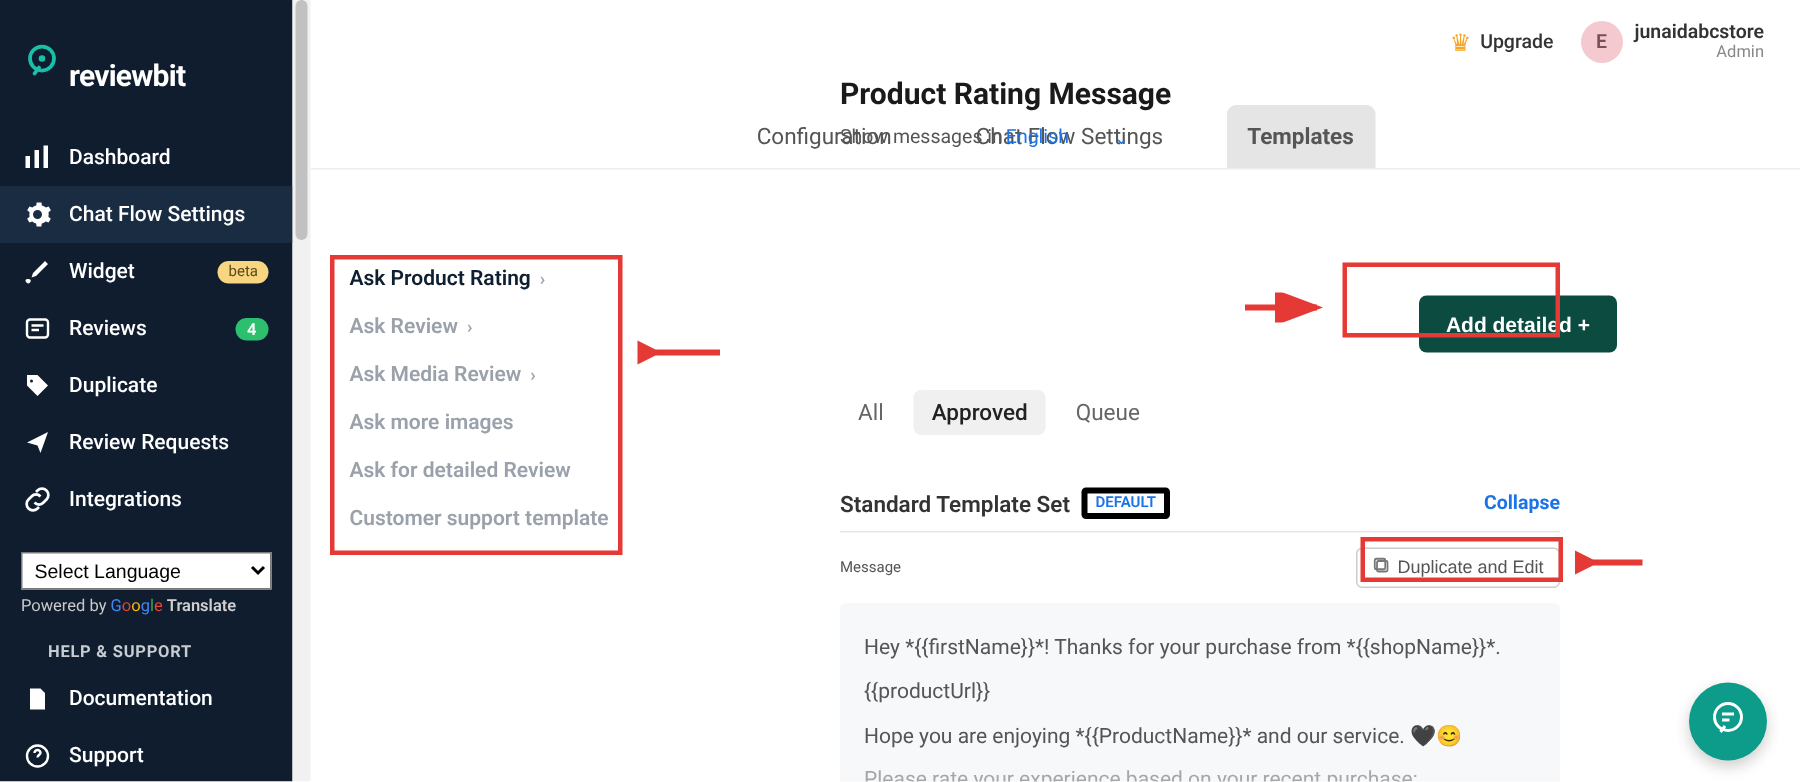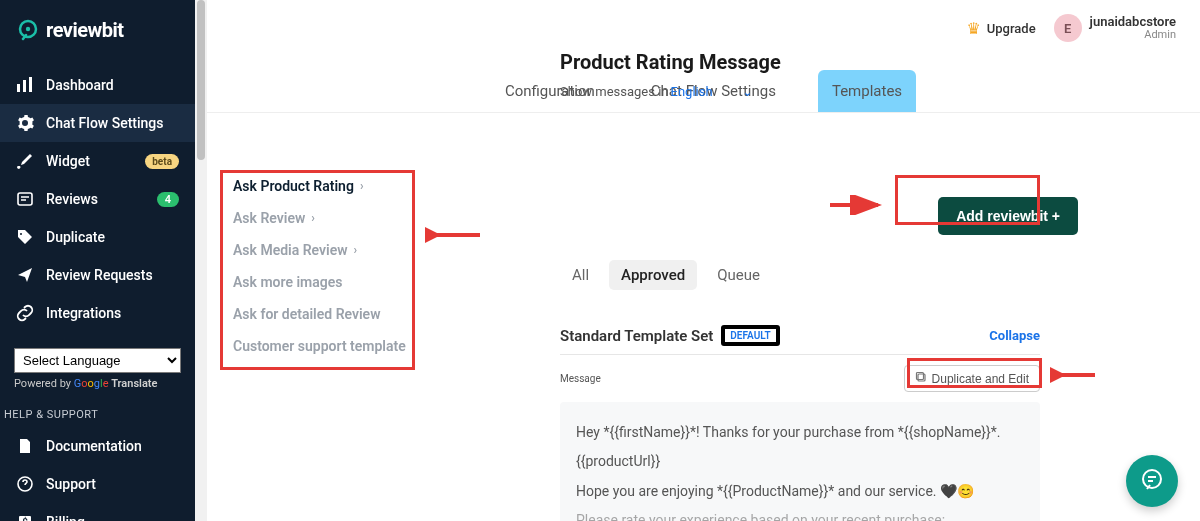--- a/index.html
+++ b/index.html
@@ -1,48 +1,48 @@
 <!DOCTYPE html>
 <html><head>
 <meta charset="utf-8">
 <style>
 * { box-sizing: border-box; margin: 0; padding: 0; }
 body { font-family: -apple-system, BlinkMacSystemFont, "Segoe UI", Roboto, Arial, sans-serif; font-size: 14px; color: #333; background: #fff; width: 1200px; height: 521px; overflow: hidden; position: relative; }
 
 .sidebar { position: absolute; left: 0; top: 0; width: 195px; height: 521px; background: #0f1d2e; color: #fff; display: flex; flex-direction: column; }
 .logo { display: flex; align-items: center; padding: 18px 16px 16px; gap: 6px; }
 .logo-mark { width: 24px; height: 24px; }
-.logo-text { font-size: 20px; font-weight: 700; color: #fff; letter-spacing: -0.5px; }
+.logo-text { font-size: 20px; font-weight: 700; color: #fff; letter-spacing: -0.5px; margin-top: 20px; }
 .nav { padding: 8px 0; }
 .nav-item { display: flex; align-items: center; gap: 12px; padding: 10px 16px; color: #fff; cursor: pointer; font-size: 14px; font-weight: 500; }
 .nav-item.active { background: #1a2c42; }
 .nav-item .icon { width: 18px; height: 18px; display: flex; align-items: center; justify-content: center; }
-.badge-beta { background: #f7d581; color: #5c4a1a; font-size: 10px; font-weight: 700; padding: 2px 7px; border-radius: 10px; margin-left: auto; }
+.badge-beta { background: #f7d581; color: #5c4a1a; font-size: 10px; font-weight: 400; padding: 2px 7px; border-radius: 10px; margin-left: auto; }
 .badge-count { background: #2bbf6e; color: #fff; font-size: 11px; font-weight: 600; padding: 1px 8px; border-radius: 10px; margin-left: auto; }
 .lang-select { margin: 8px 14px 0; }
 .lang-select select { width: 100%; padding: 3px 4px; font-size: 13px; background: #fff; color: #000; border: 1px solid #7a7a7a; }
 .powered { font-size: 11px; color: #c9c9c9; padding: 4px 14px; }
 .powered .g1{color:#4285F4}.powered .g2{color:#EA4335}.powered .g3{color:#FBBC05}.powered .g4{color:#34A853}
-.help-header { font-size: 11px; font-weight: 400; color: #c7ccd3; padding: 14px 4px 6px; letter-spacing: 0.5px; }
+.help-header { font-size: 11px; font-weight: 700; color: #c7ccd3; padding: 14px 32px 6px; letter-spacing: 0.5px; }
 
 .scroll-track { position: absolute; left: 195px; top: 0; width: 12px; height: 521px; background: #f1f1f1; }
 .scroll-thumb { position: absolute; left: 2px; top: 0; width: 8px; height: 160px; background: #c1c1c1; border-radius: 4px; }
 
 .topbar { position: absolute; left: 207px; top: 0; right: 0; height: 56px; display: flex; align-items: center; justify-content: flex-end; padding: 0 24px; gap: 18px; }
 .upgrade { display: flex; align-items: center; gap: 6px; font-size: 13px; font-weight: 500; color: #333; cursor: pointer; }
 .crown { color: #f5a623; font-size: 16px; }
 .user { display: flex; align-items: center; gap: 8px; cursor: pointer; }
 .avatar { width: 28px; height: 28px; border-radius: 50%; background: #f5c9d0; color: #7a4f56; display: flex; align-items: center; justify-content: center; font-weight: 600; font-size: 13px; }
 .user-txt { display: flex; flex-direction: column; line-height: 1.1; }
 .user-name { font-size: 13px; font-weight: 600; }
 .user-role { font-size: 11px; color: #888; text-align: right; }
 
 .tabs { position: absolute; left: 207px; top: 70px; right: 0; display: flex; justify-content: center; gap: 28px; border-bottom: 1px solid #eee; padding-bottom: 0; }
 .tab { padding: 12px 14px; font-size: 15px; color: #555; cursor: pointer; border-radius: 6px 6px 0 0; }
-.tab.active { background: #7dd3fc; font-weight: 400; }
+.tab.active { background: #e5e5e5; font-weight: 700; }
 
 .content { position: absolute; left: 207px; top: 130px; right: 0; bottom: 0; padding: 0; }
 .left-list { position: absolute; left: 20px; top: 40px; width: 195px; }
 .ll-item { display: flex; align-items: center; gap: 6px; padding: 8px 6px; font-size: 14px; font-weight: 600; color: #9aa1aa; cursor: pointer; }
 .ll-item.active { color: #0d1f30; }
 .chev { font-size: 12px; color: #9aa1aa; }
 
 .main { position: absolute; left: 560px; top: 50px; right: 30px; }
 .title { font-size: 20px; font-weight: 700; color: #1a1a1a; }
 .sub { display: flex; align-items: center; gap: 2px; font-size: 13px; color: #555; margin-top: 10px; }
@@ -54,21 +54,21 @@
 .filt { padding: 6px 12px; font-size: 15px; color: #666; cursor: pointer; border-radius: 5px; }
 .filt.active { background: #f0f0f0; color: #222; font-weight: 500; }
 
 .tset { position: absolute; left: 560px; top: 325px; right: 160px; }
 .tset-head { display: flex; align-items: center; gap: 8px; padding-bottom: 8px; border-bottom: 1px solid #e6e6e6; }
 .tset-title { font-size: 15px; font-weight: 600; }
 .default-tag { font-size: 10px; color: #1a73e8; border: 4px solid #000000; padding: 1px 5px; border-radius: 3px; font-weight: 600; }
 .collapse { margin-left: auto; color: #1a73e8; font-size: 13px; cursor: pointer; font-weight: bold; }
 .msg-row { display: flex; align-items: center; padding: 10px 0; }
 .msg-label { font-size: 10px; color: #555; }
-.dup-btn { margin-left: auto; border: 1px solid #ccc; background: #fff; padding: 5px 10px; font-size: 12px; color: #555; border-radius: 4px; cursor: pointer; display: flex; align-items: center; gap: 5px; }
+.dup-btn { margin-left: auto; border: 1px solid #ccc; background: #fff; padding: 5px 10px; font-size: 12px; color: #555; border-radius: 4px; cursor: pointer; display: flex; align-items: flex-start; gap: 5px; }
 .msg-body { background: #f7f8f9; padding: 16px; font-size: 14px; color: #555; line-height: 2.1; border-radius: 4px; }
 
 .red-box { position: absolute; border: 3px solid #e53935; pointer-events: none; }
 .arrow { position: absolute; pointer-events: none; }
 
 .fab { position: absolute; right: 22px; bottom: 14px; width: 52px; height: 52px; border-radius: 50%; background: #0d9b8a; display: flex; align-items: center; justify-content: center; cursor: pointer; box-shadow: 0 4px 10px rgba(0,0,0,0.2); }
 .fab svg { width: 26px; height: 26px; }
 </style>
 </head>
 <body>
@@ -241,21 +241,21 @@
   <div class="title">Product Rating Message</div>
   <div class="sub">
     <span>Show messages in</span>
     <span class="lang-dd">
       <span>English</span>
       <span class="caret">⌄</span>
     </span>
   </div>
 </div>
 
-<button class="add-btn">Add reviewbit +</button>
+<button class="add-btn">Add detailed +</button>
 
 <div class="filters">
   <div class="filt">All</div>
   <div class="filt active">Approved</div>
   <div class="filt">Queue</div>
 </div>
 
 <div class="tset">
   <div class="tset-head">
     <span class="tset-title">Standard Template Set</span>

